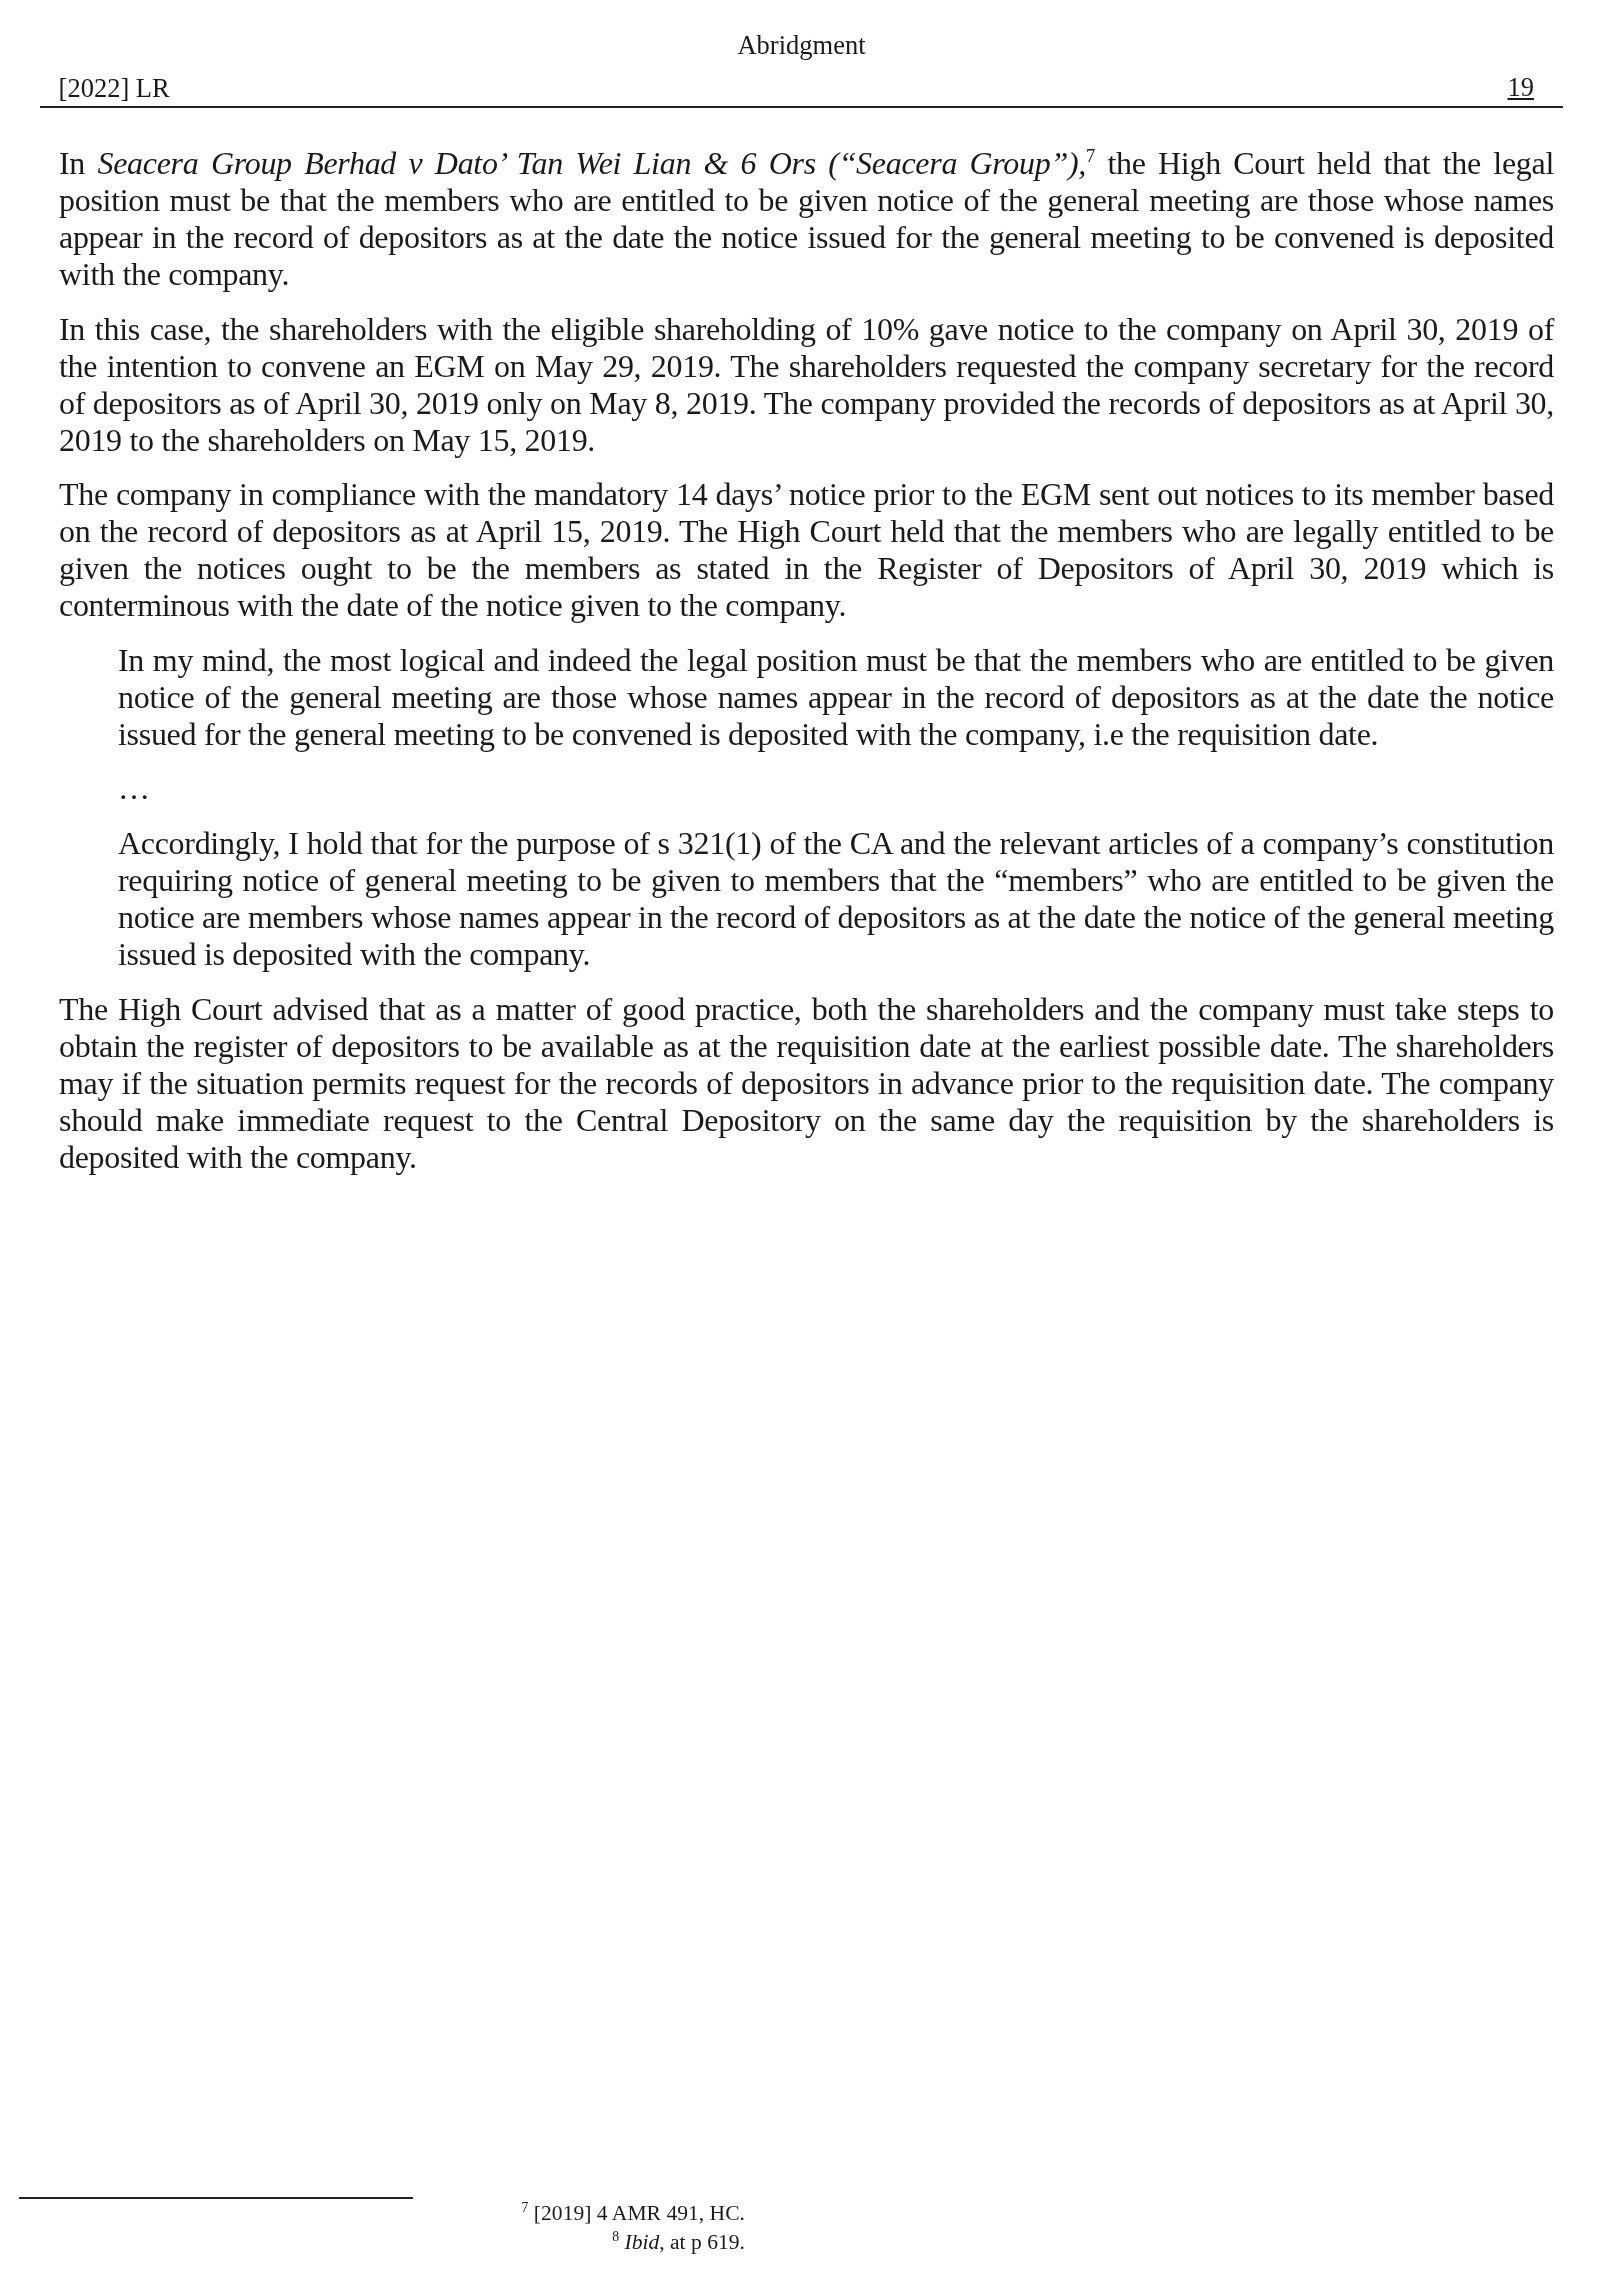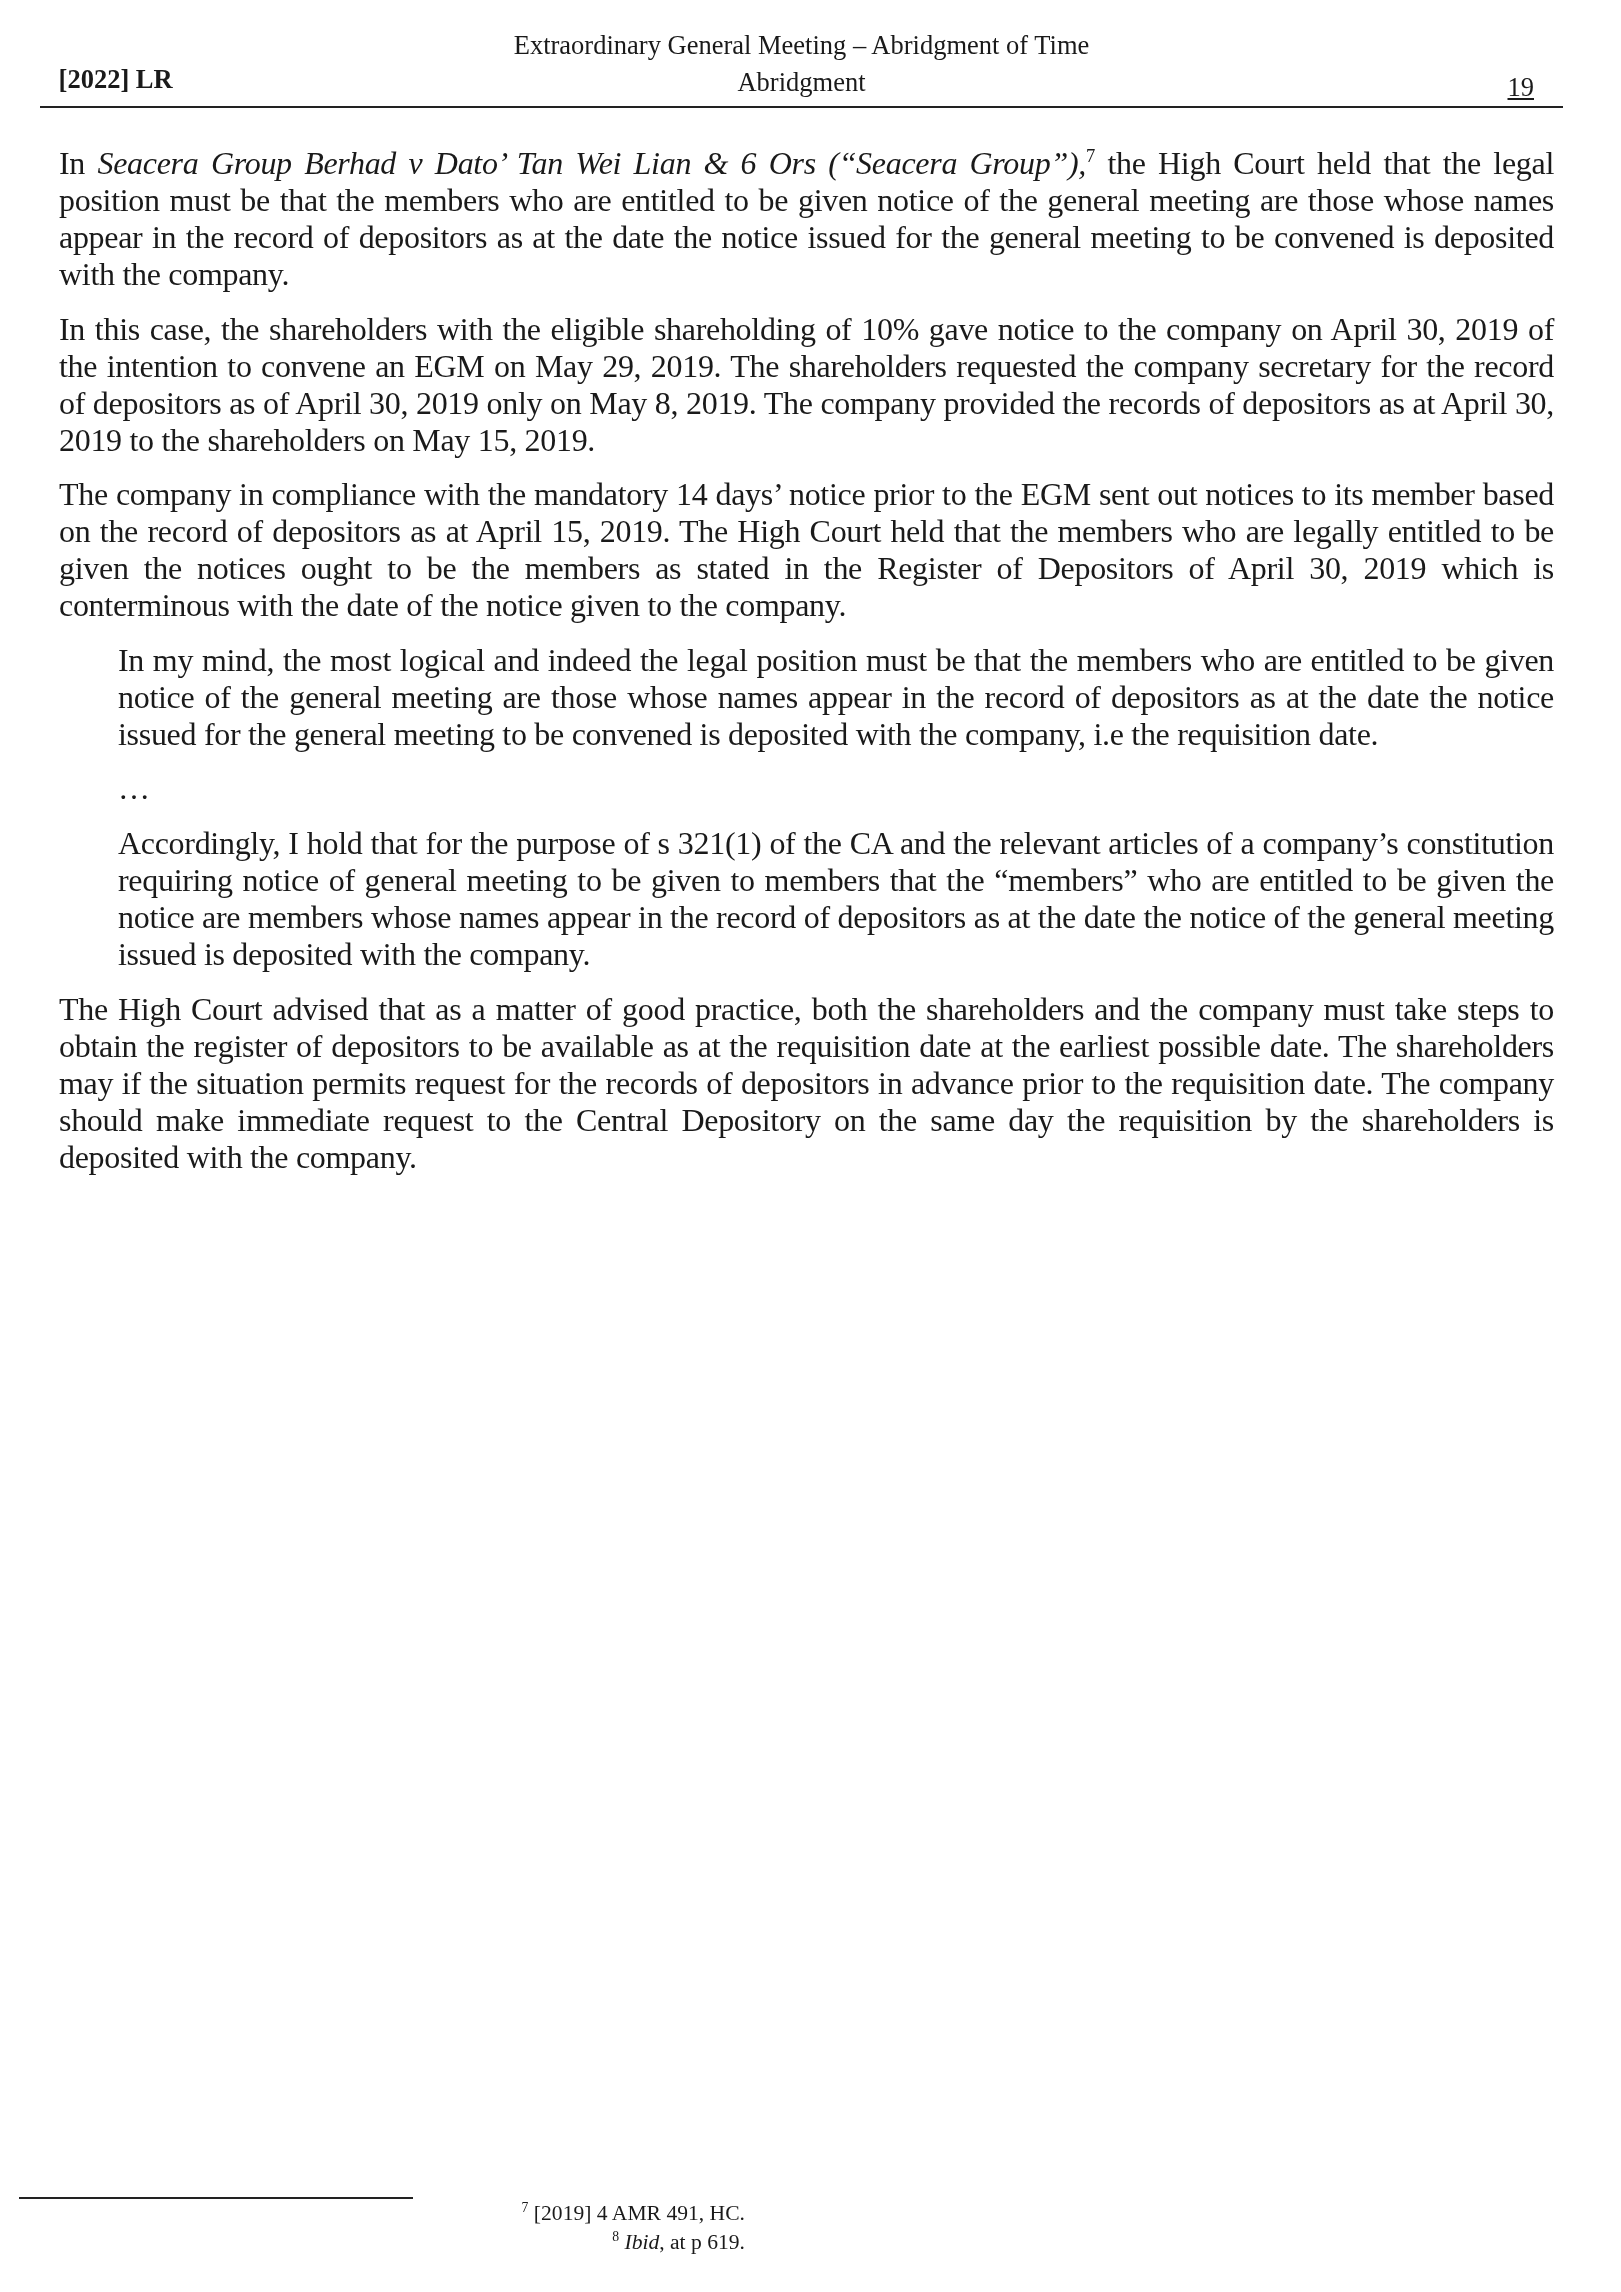--- a/index.html
+++ b/index.html
@@ -6,21 +6,21 @@
   body {
     width: 1621px; height: 2293px; position: relative; overflow: hidden;
     font-family: "Liberation Serif", "DejaVu Serif", serif;
     color: #1a1a1a;
   }
   .header {
     position: absolute; left: 40px; top: 27.4px; width: 1523px; height: 79px;
     border-bottom: 2px solid #222;
     font-size: 26.5px;
   }
-  .header .left { position: absolute; left: 18.6px; bottom: 11px; font-weight: bold; }
+  .header .left { position: absolute; left: 18.6px; bottom: 2px; }
   .header .center { position: absolute; left: 0; right: 0; top: 0; text-align: center; line-height: 37px; }
   .header .right { position: absolute; right: 29px; bottom: 3.9px; text-decoration: underline; }
   .body {
     position: absolute; left: 59px; top: 145px; width: 1495px;
     font-size: 32px; line-height: 37px;
   }
   .body p { margin: 0 0 17.6px 0; text-align: justify; letter-spacing: -0.3px; }
   .body p.quote { margin-left: 59px; }
   .body p.ellipsis { margin-left: 59px; }
   sup { font-size: 18.6px; line-height: 0; vertical-align: super; }
@@ -33,21 +33,20 @@
   .footnotes .fn { white-space: nowrap; }
   .footnotes sup { font-size: 13.7px; }
   .footnotes { border-top: none; text-align: right; }
 </style>
 </head>
 <body>
 
 <div class="header">
   <span class="left">[2022] LR</span>
   <div class="center">
-    <div>Extraordinary General Meeting – Abridgment of Time</div>
     <div>Abridgment</div>
   </div>
   <span class="right">19</span>
 </div>
 
 <div class="body">
   <p><span>In </span><em>Seacera Group Berhad v Dato’ Tan Wei Lian &amp; 6 Ors (“Seacera Group”),</em><sup>7</sup><span> the High Court held that the legal position must be that the members who are entitled to be given notice of the general meeting are those whose names appear in the record of depositors as at the date the notice issued for the general meeting to be convened is deposited with the company.</span></p>
   <p>In this case, the shareholders with the eligible shareholding of 10% gave notice to the company on April 30, 2019 of the intention to convene an EGM on May 29, 2019. The shareholders requested the company secretary for the record of depositors as of April 30, 2019 only on May 8, 2019. The company provided the records of depositors as at April 30, 2019 to the shareholders on May 15, 2019.</p>
   <p>The company in compliance with the mandatory 14 days’ notice prior to the EGM sent out notices to its member based on the record of depositors as at April 15, 2019. The High Court held that the members who are legally entitled to be given the notices ought to be the members as stated in the Register of Depositors of April 30, 2019 which is conterminous with the date of the notice given to the company.</p>
   <p class="quote">In my mind, the most logical and indeed the legal position must be that the members who are entitled to be given notice of the general meeting are those whose names appear in the record of depositors as at the date the notice issued for the general meeting to be convened is deposited with the company, i.e the requisition date.</p>

